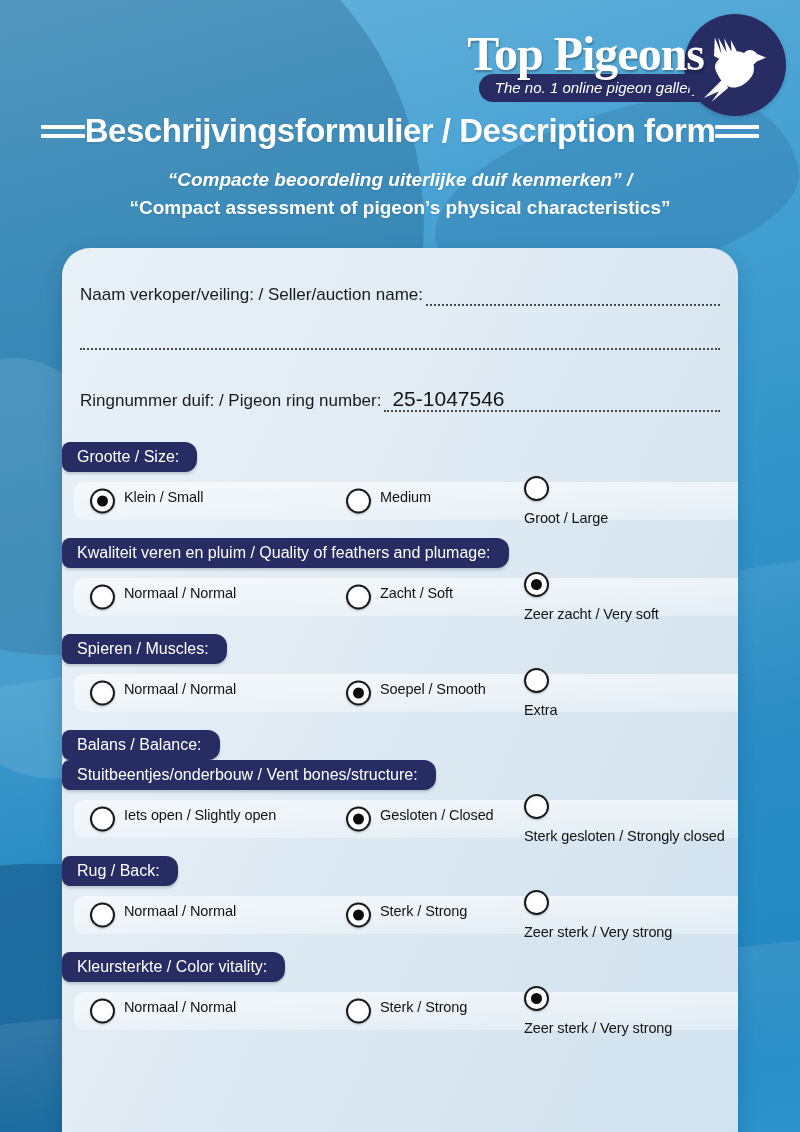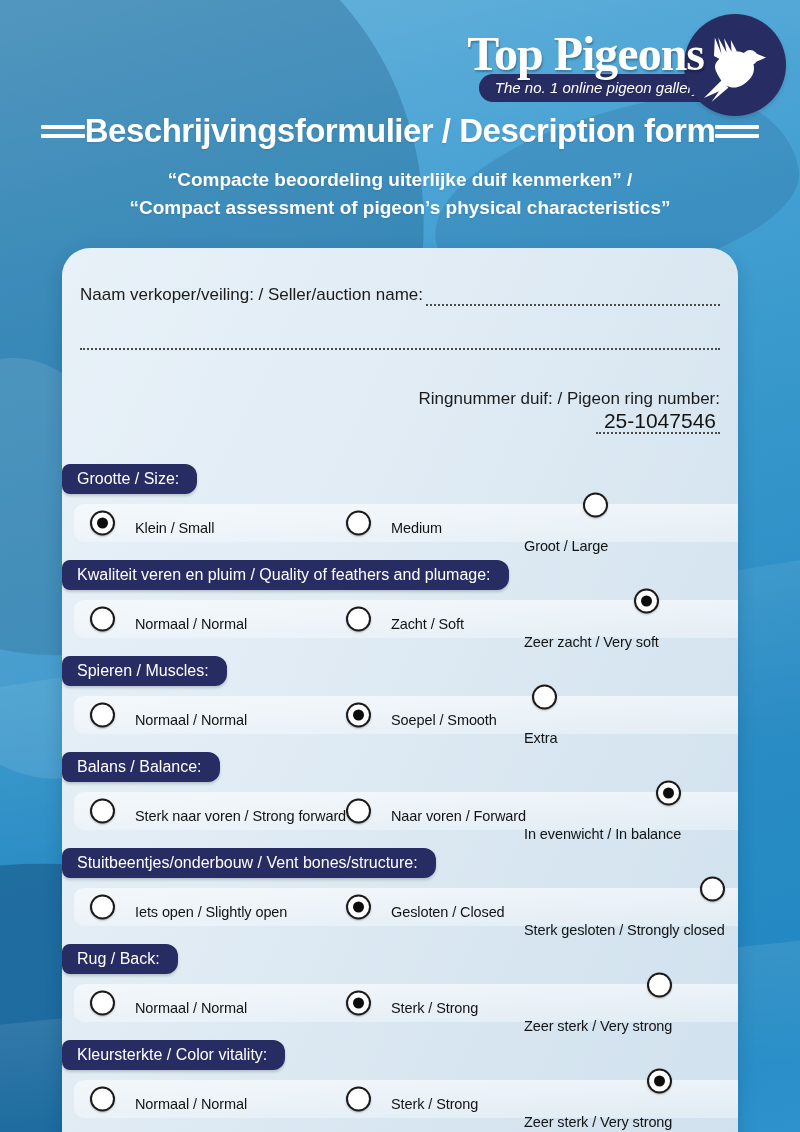--- a/index.html
+++ b/index.html
@@ -35,43 +35,43 @@
     font-style:italic;font-size:15px;padding:5px 16px 6px 16px;border-radius:17px;white-space:nowrap;}
 
   
   .title-row{position:relative;margin:112px 0 0 0;display:flex;justify-content:center;align-items:center;gap:0;color:#fff;}
   .eq{display:flex;flex-direction:column;gap:5px;}
   .eq span{display:block;width:44px;height:4px;background:#fff;border-radius:1px;}
   .page-title{font-size:33px;font-weight:700;letter-spacing:-.5px;white-space:nowrap;
     text-shadow:0 1px 2px rgba(0,0,0,.12);}
   .subtitle{position:relative;text-align:center;color:#fff;font-size:19px;font-weight:700;line-height:28px;
     text-shadow:0 1px 2px rgba(0,0,0,.10);}
-  .subtitle.first{margin-top:16px;}
+  .subtitle.first{margin-top:16px;font-style:italic;}
 
   
   .card{position:relative;margin:26px auto 0 auto;width:676px;height:1114px;border-radius:28px;
     background:linear-gradient(115deg,#e8f1f8 0%,#e0ebf4 38%,#d6e5f0 68%,#cfe0ed 100%);
     box-shadow:0 6px 18px rgba(0,30,60,.18);overflow:hidden;}
 
   .field{display:flex;align-items:flex-end;margin:0 18px;}
   .field.f1{padding-top:36px;}
   .field-label{font-size:17px;color:#1b1b1b;white-space:nowrap;line-height:22px;}
   .dots{flex:1;border-bottom:2px dotted #4a4a4a;margin-left:3px;min-height:20px;display:flex;align-items:center;}
   .line2{margin:40px 18px 0 18px;border-bottom:2px dotted #4a4a4a;height:2px;}
-  .field.f2{margin-top:38px;flex-direction:column;}
+  .field.f2{margin-top:38px;}
   .ring-value{font-size:21px;color:#141414;padding:0 4px 0 8px;line-height:22px;white-space:nowrap;}
 
   .section{margin-top:0;}
   .section.first{margin-top:30px;}
   .sec-pill{display:inline-block;background:#272c63;color:#fff;font-size:16px;font-weight:400;
     line-height:30px;padding:0 18px 0 15px;border-radius:8px 12px 12px 8px;
     box-shadow:0 2px 3px rgba(0,0,0,.18);white-space:nowrap;}
   .sec-row{position:relative;margin:10px 0 18px 12px;height:38px;border-radius:10px 0 0 10px;
     background:linear-gradient(180deg,rgba(255,255,255,.60),rgba(255,255,255,.34));}
-  .opt{position:absolute;top:50%;transform:translateY(-50%);display:flex;align-items:flex-end;gap:20px;cursor:pointer;}
+  .opt{position:absolute;top:50%;transform:translateY(-50%);display:flex;align-items:flex-start;gap:9px;cursor:pointer;}
   .opt.c1{left:16px;} .opt.c2{left:272px;} .opt.c3{left:450px;flex-direction:column;}
   .radio{width:21px;height:21px;border:2.5px solid #1a1a1a;border-radius:50%;background:#fff;
     position:relative;flex:0 0 auto;box-shadow:0 1px 2px rgba(0,0,0,.25);}
   .radio::after{content:"";position:absolute;left:50%;top:50%;width:11px;height:11px;margin:-5.5px 0 0 -5.5px;
     border-radius:50%;background:#0d0d0d;opacity:0;}
   .radio[data-checked="true"]::after{opacity:1;}
   .opt-label{font-size:14.5px;color:#131313;white-space:nowrap;letter-spacing:-.1px;line-height:16px;}
 </style>
 </head>
 <body>
@@ -179,34 +179,20 @@
       </div>
       <div class="opt c3">
         <span class="radio" data-checked="false"></span>
         <span class="opt-label">Extra</span>
       </div>
     </div>
   </div>
 
   <div class="section">
     <div class="sec-pill">Balans / Balance:</div>
-    <div class="sec-row">
-      <div class="opt c1">
-        <span class="radio" data-checked="false"></span>
-        <span class="opt-label">Sterk naar voren / Strong forward</span>
-      </div>
-      <div class="opt c2">
-        <span class="radio" data-checked="false"></span>
-        <span class="opt-label">Naar voren / Forward</span>
-      </div>
-      <div class="opt c3">
-        <span class="radio" data-checked="true"></span>
-        <span class="opt-label">In evenwicht / In balance</span>
-      </div>
-    </div>
   </div>
 
   <div class="section">
     <div class="sec-pill">Stuitbeentjes/onderbouw / Vent bones/structure:</div>
     <div class="sec-row">
       <div class="opt c1">
         <span class="radio" data-checked="false"></span>
         <span class="opt-label">Iets open / Slightly open</span>
       </div>
       <div class="opt c2">

